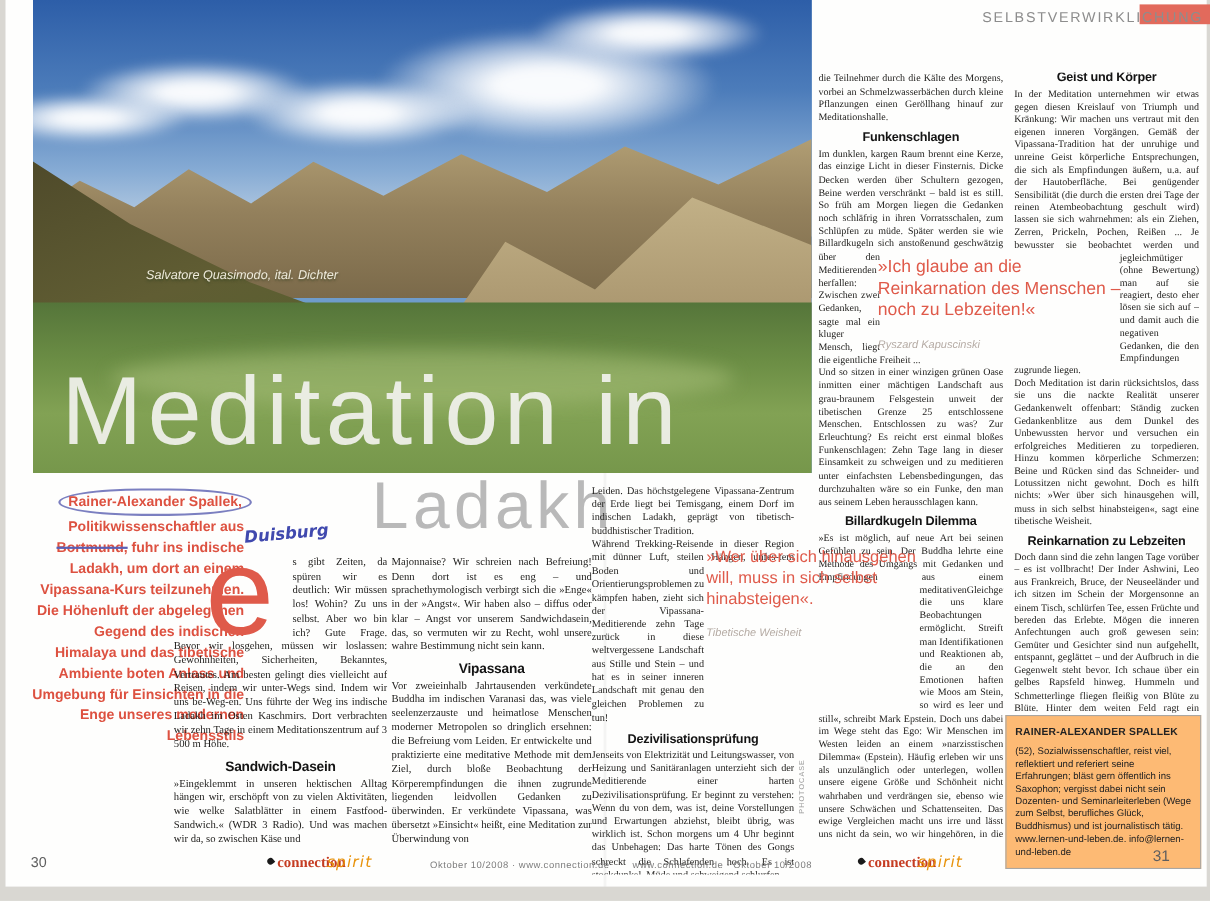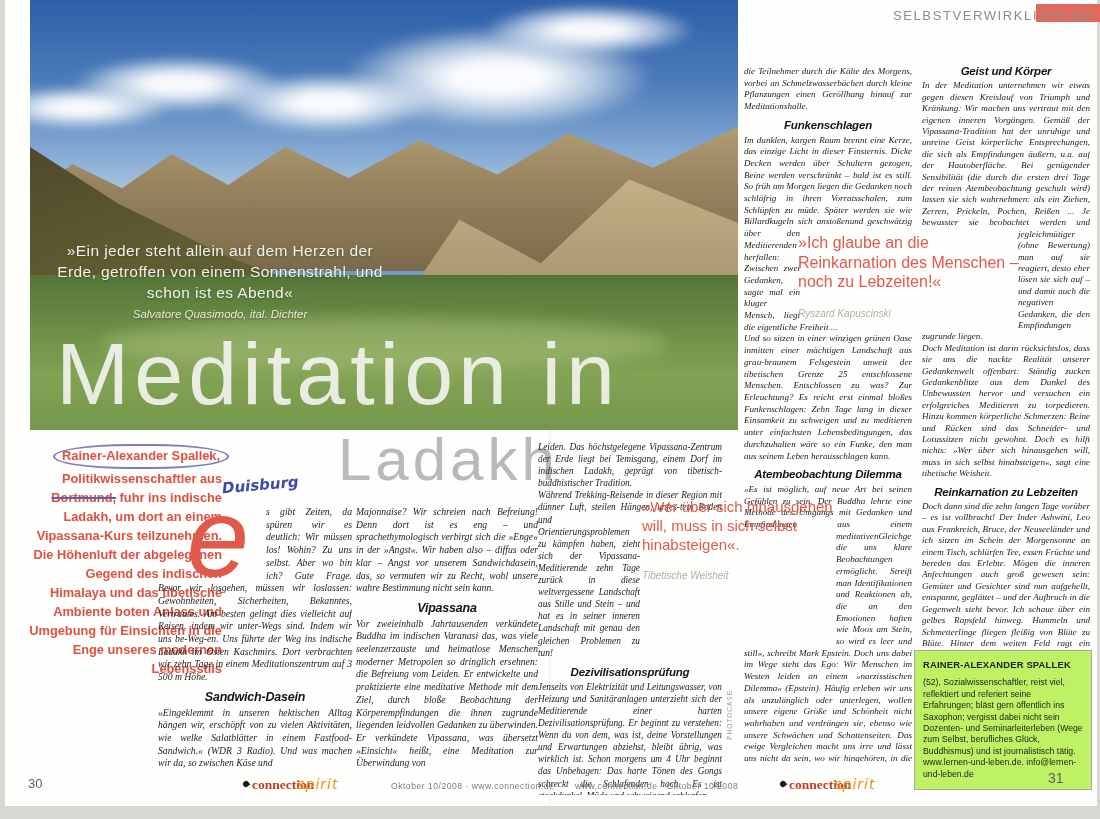--- a/index.html
+++ b/index.html
@@ -56,21 +56,21 @@
   .intro{position:absolute;left:26px;top:444px;width:196px;text-align:right;
     font-weight:bold;font-size:12.8px;line-height:19px;color:#dd5140;}
   .circled{display:inline-block;border:2px solid #7b7fc0;border-radius:50% / 58%;
     padding:0 7px 2px 7px;margin-right:-7px;text-align:right;}
   .struck{text-decoration:line-through;text-decoration-color:#5a5fb5;text-decoration-thickness:2px;}
   .handwritten{position:absolute;left:196px;top:32px;font-family:"DejaVu Sans",sans-serif;
     font-style:italic;font-size:15px;color:#4049ae;transform:rotate(-5deg);white-space:nowrap;}
 
   
   .col{position:absolute;font-family:"Liberation Serif",serif;color:#1d1c1a;
-    text-align:justify;overflow:hidden;font-style:italic;}
+    text-align:justify;overflow:hidden;}
   .col p{margin:0;}
   .col .h{font-family:"Liberation Sans",sans-serif;font-weight:bold;text-align:center;
     color:#141414;margin:7px 0 3px 0;letter-spacing:-0.2px;}
   .colA{left:158px;top:506px;width:194px;height:262px;font-size:9.7px;line-height:12.7px;}
   .colB{left:356px;top:506px;width:182px;height:288px;font-size:9.7px;line-height:12.7px;}
   .colC{left:538px;top:441px;width:184px;height:354px;font-size:9.3px;line-height:12.1px;}
   .colD{left:744px;top:66px;width:168px;height:696px;font-size:9.1px;line-height:11.7px;}
   .colE{left:922px;top:66px;width:168px;height:582px;font-size:9.1px;line-height:11.4px;}
   .colA .h,.colB .h{font-size:12.5px;}
   .colC .h,.colD .h,.colE .h{font-size:11.5px;}
@@ -85,21 +85,21 @@
   .pullquote .at{font-style:italic;color:#b5aba4;margin-top:16px;}
   .pq1{left:798px;top:233px;width:222px;}
   .pq1 .qt{font-size:16px;line-height:19.5px;}
   .pq1 .at{font-size:10px;}
   .pq2{left:642px;top:497px;width:196px;}
   .pq2 .qt{font-size:15px;line-height:19px;}
   .pq2 .at{font-size:10px;}
 
   
   .author-box{position:absolute;left:914px;top:650px;width:160px;border:1px solid #aaa7a2;
-    background:#bef264;padding:8px 8px 9px 8px;font-size:8.7px;line-height:11.4px;color:#222;}
+    background:#fdba74;padding:8px 8px 9px 8px;font-size:8.7px;line-height:11.4px;color:#222;}
   .author-box .name{font-weight:bold;font-size:9.4px;letter-spacing:0.2px;margin-bottom:7px;}
 
   
   .pageno{position:absolute;font-size:13px;color:#5f5f5f;}
   .pn30{left:28px;top:776px;}
   .pn31{left:1048px;top:770px;font-size:14px;}
   .issue{position:absolute;font-size:8.6px;letter-spacing:0.5px;color:#7c7c7c;}
   .issueL{left:391px;top:781px;}
   .issueR{left:575px;top:781px;}
   .logo{position:absolute;white-space:nowrap;}
@@ -129,21 +129,20 @@
   <div class="cl cl2"></div>
   <div class="cl cl3"></div>
   <div class="cl cl4"></div>
   <div class="cl cl5"></div>
   <div class="ph-range"></div>
   <div class="ph-scree"></div>
   <div class="ph-left-hill"></div>
   <div class="ph-valley"></div>
   <div class="ph-valley-light"></div>
   <div class="photo-quote">
-    <div class="q">»Ein jeder steht allein auf dem Herzen der Erde, getroffen von einem Sonnenstrahl, und schon ist es Abend«</div>
     <div class="a">Salvatore Quasimodo, ital. Dichter</div>
   </div>
   <div class="title1">Meditation in</div>
 </div>
 <div class="title2">Ladakh</div>
 
 <div class="intro">
   <span class="circled">Rainer-Alexander Spallek,</span><br>
   <span>Politikwissenschaftler aus</span><br>
   <span class="struck">Bortmund,</span><span> fuhr ins indische Ladakh, um dort an einem Vipassana-Kurs teilzunehmen. Die Höhenluft der abgelegenen Gegend des indischen Himalaya und das tibetische Ambiente boten Anlass und Umgebung für Einsichten in die Enge unseres modernen Lebensstils</span>
@@ -167,21 +166,21 @@
   <p><span>Während Trekking-Reisende in dieser Region mit dünner Luft, steilen Hängen, unfes-</span><span class="sp" style="float:right;width:82px;height:124px;"></span><span>tem Boden und Orientierungsproblemen zu kämpfen haben, zieht sich der Vipassana-Meditierende zehn Tage zurück in diese weltvergessene Landschaft aus Stille und Stein – und hat es in seiner inneren Landschaft mit genau den gleichen Problemen zu tun!</span></p>
   <p class="h">Dezivilisationsprüfung</p>
   <p>Jenseits von Elektrizität und Leitungswasser, von Heizung und Sanitäranlagen unterzieht sich der Meditierende einer harten Dezivilisationsprüfung. Er beginnt zu verstehen: Wenn du von dem, was ist, deine Vorstellungen und Erwartungen abziehst, bleibt übrig, was wirklich ist. Schon morgens um 4 Uhr beginnt das Unbehagen: Das harte Tönen des Gongs schreckt die Schlafenden hoch. Es ist stockdunkel. Müde und schweigend schlurfen</p>
 </div>
 
 <div class="col colD">
   <p>die Teilnehmer durch die Kälte des Morgens, vorbei an Schmelzwasserbächen durch kleine Pflanzungen einen Geröllhang hinauf zur Meditationshalle.</p>
   <p class="h">Funkenschlagen</p>
   <p><span>Im dunklen, kargen Raum brennt eine Kerze, das einzige Licht in dieser Finsternis. Dicke Decken werden über Schultern gezogen, Beine werden verschränkt – bald ist es still. So früh am Morgen liegen die Gedanken noch schläfrig in ihren Vorratsschalen, zum Schlüpfen zu müde. Später werden sie wie Billardkugeln sich anstoßen</span><span class="sp" style="float:right;width:112px;height:88px;"></span><span>und geschwätzig über den Meditierenden herfallen: Zwischen zwei Gedanken, sagte mal ein kluger Mensch, liegt die eigentliche Freiheit ...</span></p>
   <p>Und so sitzen in einer winzigen grünen Oase inmitten einer mächtigen Landschaft aus grau-braunem Felsgestein unweit der tibetischen Grenze 25 entschlossene Menschen. Entschlossen zu was? Zur Erleuchtung? Es reicht erst einmal bloßes Funkenschlagen: Zehn Tage lang in dieser Einsamkeit zu schweigen und zu meditieren unter einfachsten Lebensbedingungen, das durchzuhalten wäre so ein Funke, den man aus seinem Leben herausschlagen kann.</p>
-  <p class="h">Atembeobachtung Dilemma</p>
+  <p class="h">Billardkugeln Dilemma</p>
   <p><span>»Es ist möglich, auf neue Art bei seinen Gefühlen zu sein. Der Buddha lehrte eine Methode des Umgangs mit Gedanken und Empfindungen aus einem meditativen</span><span class="sp" style="float:left;width:92px;height:112px;"></span><span>Gleichgewicht, die uns klare Beobachtungen ermöglicht. Streift man Identifikationen und Reaktionen ab, die an den Emotionen haften wie Moos am Stein, so wird es leer und still«, schreibt Mark Epstein. Doch uns dabei im Wege steht das Ego: Wir Menschen im Westen leiden an einem »narzisstischen Dilemma« (Epstein). Häufig erleben wir uns als unzulänglich oder unterlegen, wollen unsere eigene Größe und Schönheit nicht wahrhaben und verdrängen sie, ebenso wie unsere Schwächen und Schattenseiten. Das ewige Vergleichen macht uns irre und lässt uns nicht da sein, wo wir hingehören, in die Realität dessen, was jetzt tatsächlich da ist. Stattdessen sind wir verwirrt: Heute bin ich jemand, morgen niemand.</span></p>
 </div>
 
 <div class="col colE">
   <p class="h" style="margin-top:0;">Geist und Körper</p>
   <p><span>In der Meditation unternehmen wir etwas gegen diesen Kreislauf von Triumph und Kränkung: Wir machen uns vertraut mit den eigenen inneren Vorgängen. Gemäß der Vipassana-Tradition hat der unruhige und unreine Geist körperliche Entsprechungen, die sich als Empfindungen äußern, u.a. auf der Hautoberfläche. Bei genügender Sensibilität (die durch die ersten drei Tage der reinen Atembeobachtung geschult wird) lassen sie sich wahrnehmen: als ein Ziehen, Zerren, Prickeln, Pochen, Reißen ... Je bewusster sie beobachtet werden und je</span><span class="sp" style="float:left;width:96px;height:102px;"></span><span>gleichmütiger (ohne Bewertung) man auf sie reagiert, desto eher lösen sie sich auf – und damit auch die negativen Gedanken, die den Empfindungen zugrunde liegen.</span></p>
   <p>Doch Meditation ist darin rücksichtslos, dass sie uns die nackte Realität unserer Gedankenwelt offenbart: Ständig zucken Gedankenblitze aus dem Dunkel des Unbewussten hervor und versuchen ein erfolgreiches Meditieren zu torpedieren. Hinzu kommen körperliche Schmerzen: Beine und Rücken sind das Schneider- und Lotussitzen nicht gewohnt. Doch es hilft nichts: »Wer über sich hinausgehen will, muss in sich selbst hinabsteigen«, sagt eine tibetische Weisheit.</p>
   <p class="h">Reinkarnation zu Lebzeiten</p>
   <p><span>Doch dann sind die zehn langen Tage vorüber – es ist vollbracht! Der Inder Ashwini, Leo aus Frankreich, Bruce, der Neuseeländer und ich sitzen im Schein der Morgensonne an einem Tisch, schlürfen Tee, essen Früchte und bereden das Erlebte. Mögen die inneren Anfechtungen auch groß gewesen sein: Gemüter und Gesichter sind nun aufgehellt, entspannt, geglättet – und der Aufbruch in die Gegenwelt steht bevor. Ich schaue über ein gelbes Rapsfeld hinweg. Hummeln und Schmetterlinge fliegen fleißig von Blüte zu Blüte. Hinter dem weiten Feld ragt ein Berghang steil empor, über dem ein großes Kloster thront. Seine Umrissen ähneln dem Potala-Palast im nahe gelegenen Tibet.</span></p>
 </div>

